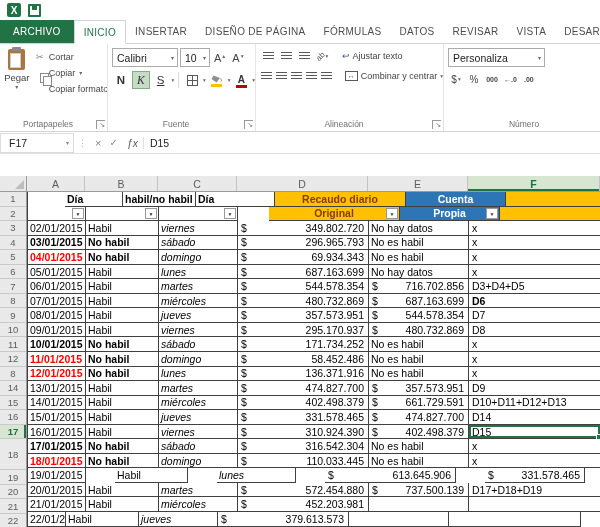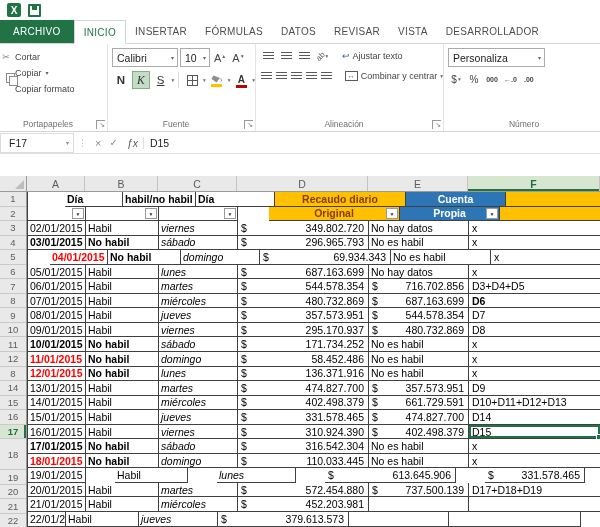--- a/index.html
+++ b/index.html
@@ -143,31 +143,40 @@
       </div>
     <div class="save-ic">
         <div class="save-in"></div>
       </div>
   </div>
 
   <div class="tabbar">
       <div class="tab file">ARCHIVO</div>
       <div class="tab active">INICIO</div>
       <div class="tab">INSERTAR</div>
+      <div class="tab">DISEÑO DE PÁGINA</div>
       <div class="tab">FÓRMULAS</div>
       <div class="tab">DATOS</div>
       <div class="tab">REVISAR</div>
       <div class="tab">VISTA</div>
       <div class="tab">DESARROLLADOR</div>
     </div>
 
   <div class="ribbon">
 
     <div class="rgroup g-clip">
       <div class="clip-wrap">
+        <div class="bigbtn">
+          <div class="ic-clipboard">
+            <div class="clip-top"></div>
+            <div class="clip-page"></div>
+          </div>
+          <span class="bigbtn-label">Pegar</span>
+          <span class="dd">▾</span>
+        </div>
         <div class="smallcol">
           <div class="sbtn">
             <span class="s-ic">✂</span>
             <span>Cortar</span>
           </div>
           <div class="sbtn">
             <span class="s-ic"><span class="ic-copy"></span></span>
             <span>Copiar</span>
             <span class="dd2">▾</span>
           </div>
@@ -405,21 +414,21 @@
         <div class="cell boldc" style="width: 73px;">No habil</div>
         <div class="cell dayc" style="width: 79px;">sábado</div>
         <div class="cell money" style="width: 131px;">
           <span class="cur">$</span>
           <span class="val">296.965.793</span>
         </div>
         <div class="cell etext" style="width: 100px;">No es habil</div>
         <div class="cell fcol" style="width: 132px;">x</div>
       </div>
       <div class="xrow" style="height: 14.56px;">
-        <div class="cell datec red-bold" style="width: 58px; margin-left: 22px;">04/01/2015</div>
+        <div class="cell datec red-bold" style="width: 58px;">04/01/2015</div>
         <div class="cell boldc" style="width: 73px;">No habil</div>
         <div class="cell dayc" style="width: 79px;">domingo</div>
         <div class="cell money" style="width: 131px;">
           <span class="cur">$</span>
           <span class="val">69.934.343</span>
         </div>
         <div class="cell etext" style="width: 100px;">No es habil</div>
         <div class="cell fcol" style="width: 132px;">x</div>
       </div>
       <div class="xrow" style="height: 14.56px;">

